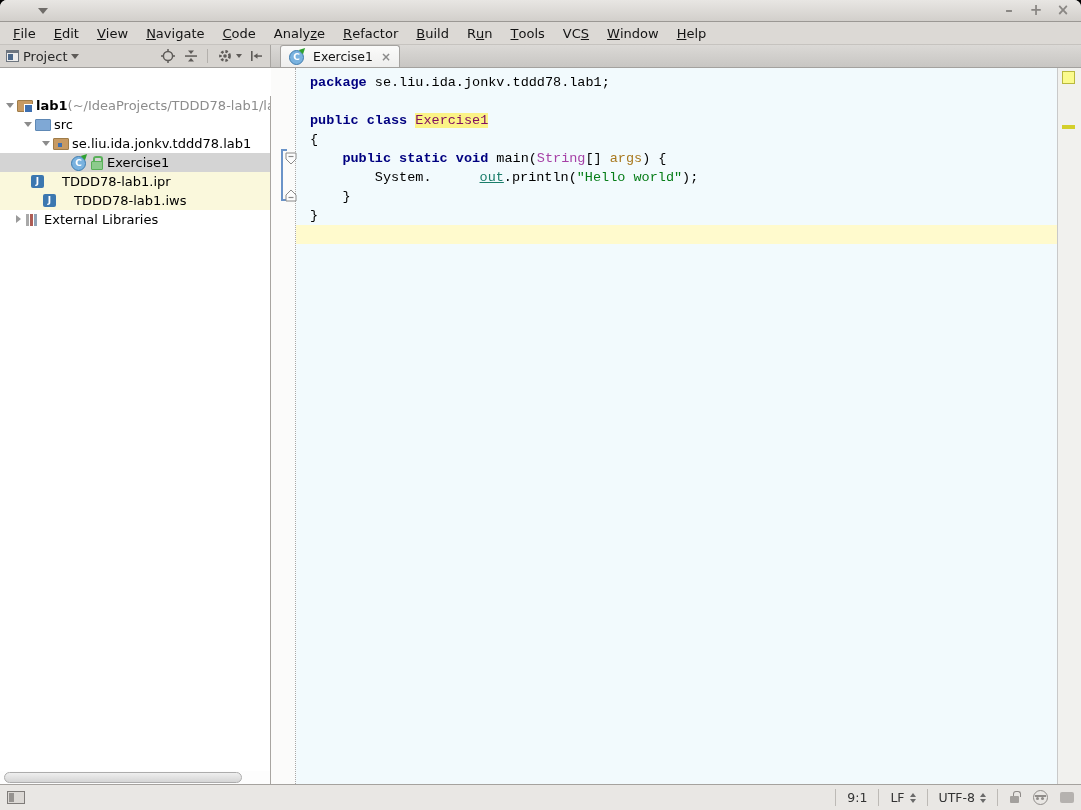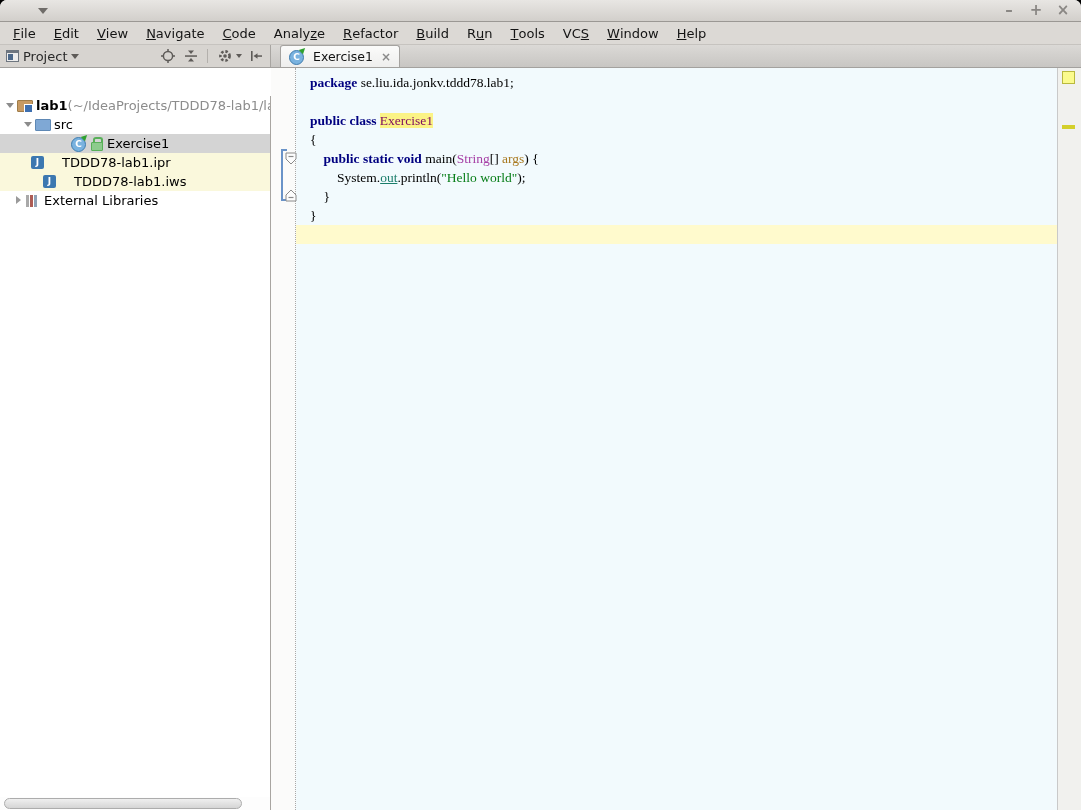--- a/index.html
+++ b/index.html
@@ -92,28 +92,28 @@
 
   
   .editor { flex:1; display:flex; min-width:0; }
   .gutter { flex:0 0 25px; width:25px; background:#FBFBFA; border-right:1px dotted #A9A9A9; position:relative; }
   .scope { position:absolute; left:10px; top:81px; width:6px; height:52px;
     border-left:2px solid #6A93C8; border-top:2px solid #6A93C8; border-bottom:2px solid #6A93C8; }
   .fold { position:absolute; left:14px; z-index:2; }
   .fold.f-top { top:82px; }
   .fold.f-bot { top:119px; }
   .code { flex:1; background:#F2FAFD; padding-top:5px; overflow:hidden;
-    font-family:Liberation Serif, serif; font-size:13.5px; }
+    font-family:Liberation Mono, monospace; font-size:13.5px; }
   .cline { height:19px; line-height:19px; white-space:pre; padding-left:14px; }
   .cline.caret { background:#FFFACD; }
   .tok-kw { color:#000080; font-weight:bold; }
   .tok-pl { color:#000; }
   .tok-cls { color:#A640A6; }
   .tok-param { color:#A8781E; }
-  .tok-field { color:#1A7D6A; text-decoration:underline; }
+  .tok-field { color:#1A7D6A; text-decoration:underline;margin-left:48px; }
   .tok-str { color:#067D17; }
   .tok-hl { color:#801060; background:#FBF386; }
 
   .stripe { flex:0 0 24px; width:24px; background:#F1F1EE; border-left:1px solid #C9C9C9; position:relative; }
   .insp { position:absolute; top:3px; left:4px; width:13px; height:13px; background:#FBFB8D; border:1px solid #B9B93E; }
   .wtick { position:absolute; top:57px; left:4px; width:13px; height:4px; background:#D3CF2A; }
 
   
   .statusbar { flex:0 0 26px; background:#E9E7E4; border-top:1px solid #A5A29E;
     display:flex; align-items:center; font-size:12.5px; color:#333; padding:0 7px; }
@@ -302,20 +302,25 @@
             <span class="arr expanded"></span>
             <span class="ticon project-folder"></span>
             <span class="tlabel b">lab1</span>
             <span class="tsuffix"> (~/IdeaProjects/TDDD78-lab1/la</span>
           </div>
           <div class="trow" style="padding-left: 22px;">
             <span class="arr expanded"></span>
             <span class="ticon folder"></span>
             <span class="tlabel">src</span>
           </div>
+          <div class="trow" style="padding-left: 40px;">
+            <span class="arr expanded"></span>
+            <span class="ticon package"></span>
+            <span class="tlabel">se.liu.ida.jonkv.tddd78.lab1</span>
+          </div>
           <div class="trow sel" style="padding-left: 58px;">
             <span class="arr"></span>
             <span class="ticon class-icon"></span>
             <span class="lock-green"></span>
             <span class="tlabel">Exercise1</span>
           </div>
           <div class="trow hl" style="padding-left: 4px;">
             <span class="arr"></span>
             <span class="ticon module-file"></span>
             <span class="tlabel">TDDD78-lab1.ipr</span>
@@ -363,14 +368,32 @@
           <div class="cline"><span class="tok-pl">}</span></div>
           <div class="cline caret"></div>
         </div>
       <div class="stripe">
         <div class="insp"></div>
         <div class="wtick"></div>
       </div>
     </div>
   </div>
 
+  <div class="statusbar">
+    <span class="sb-toggle"></span>
+    <span class="sb-spacer"></span>
+    <span class="sb-seg">9:1</span>
+    <span class="sb-seg">
+      <span>LF</span>
+      <span class="spin"></span>
+    </span>
+    <span class="sb-seg">
+      <span>UTF-8</span>
+      <span class="spin"></span>
+    </span>
+    <span class="sb-icons">
+      <span class="sb-lock"></span>
+      <span class="sb-hector"></span>
+      <span class="sb-bubble"></span>
+    </span>
+  </div>
 
 </div>
 
 </body></html>

